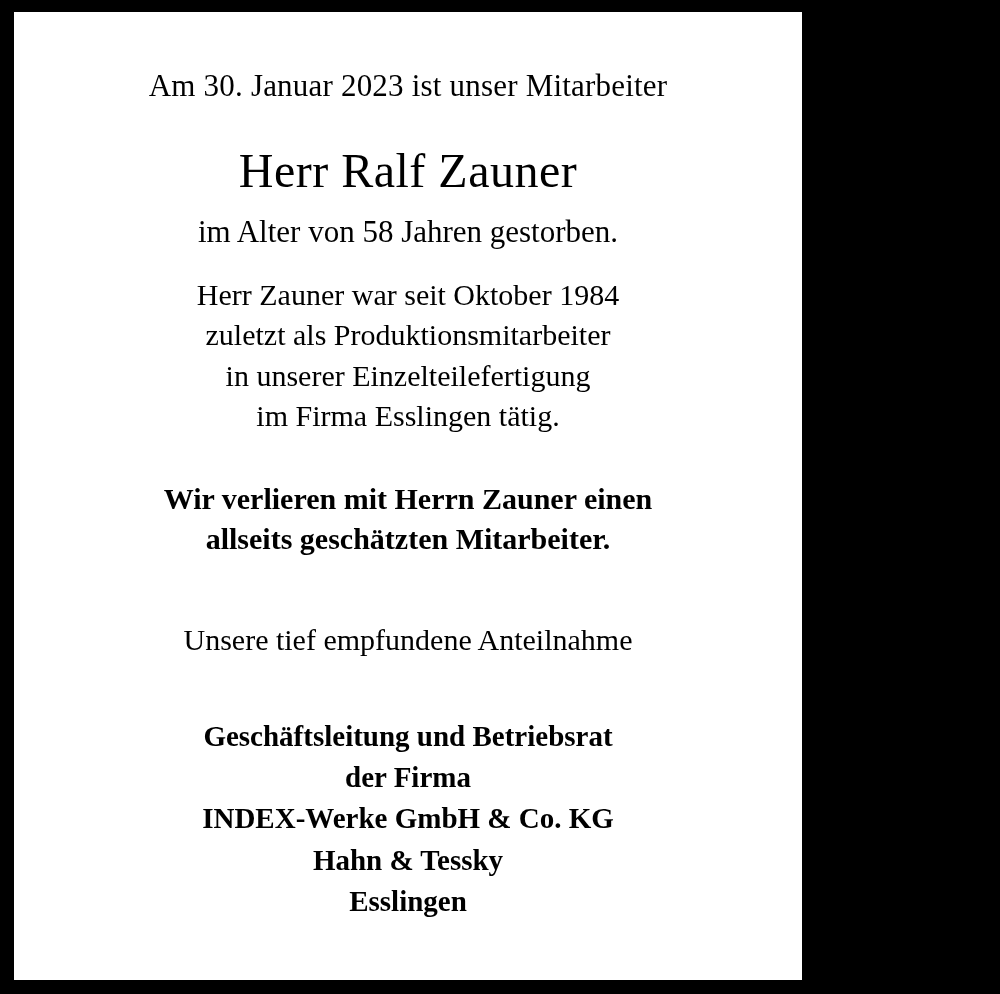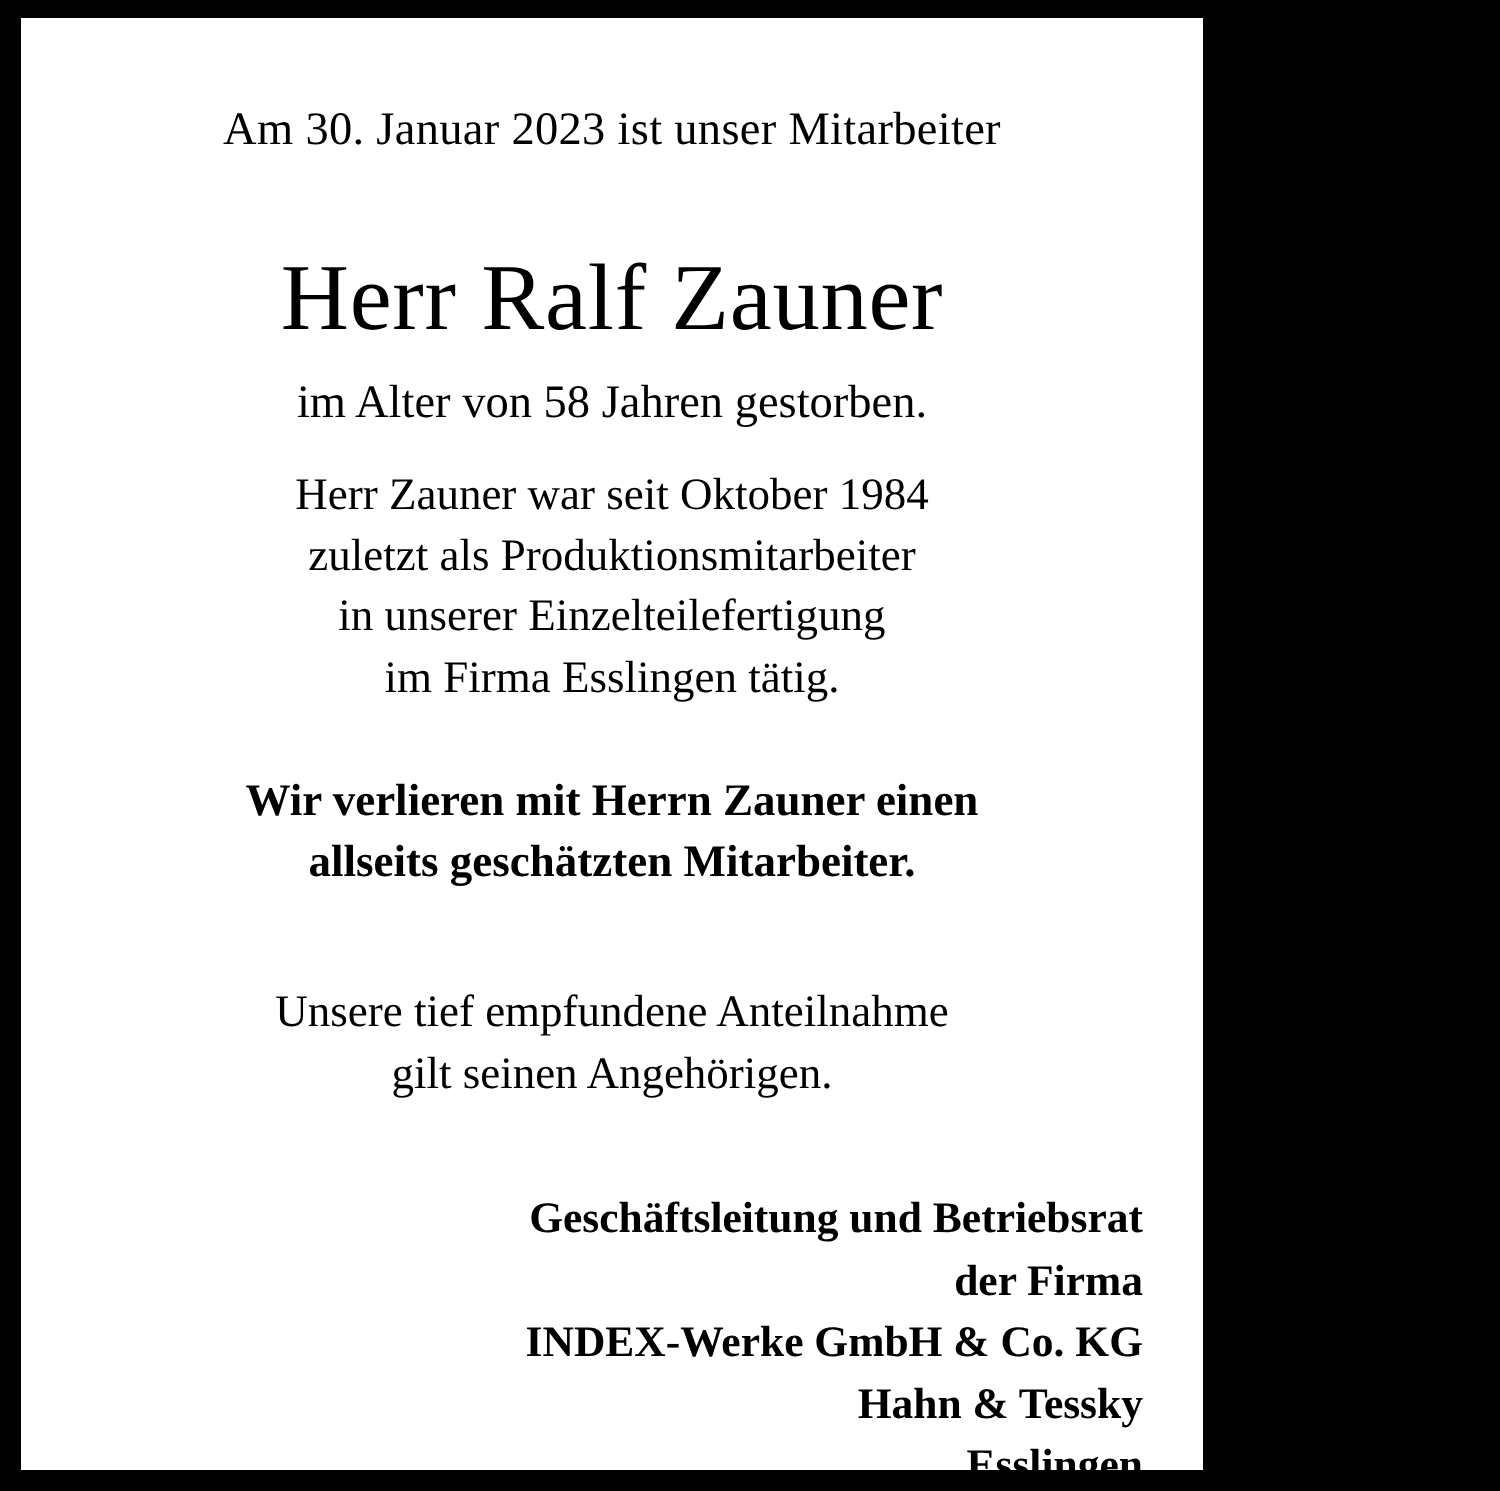--- a/index.html
+++ b/index.html
@@ -28,23 +28,23 @@
     text-align: center;
     padding: 56px 40px 20px 40px;
     display: block;
   }
   .intro-line {
     font-size: 31px;
     line-height: 1.15;
     letter-spacing: 0.2px;
   }
   .name-line {
-    font-size: 63px;
+    font-size: 48px;
     line-height: 1.12;
-    margin-top: 59px;
+    margin-top: 40px;
     letter-spacing: 0.5px;
     white-space: nowrap;
   }
   .age-line {
     font-size: 31px;
     line-height: 1.2;
     margin-top: 16px;
   }
   .para {
     font-size: 30px;
@@ -65,21 +65,20 @@
     margin-top: 60px;
   }
   .signature {
     font-size: 29px;
     font-weight: bold;
     line-height: 1.42;
     margin-top: 56px;
   }
   .signature .ln {
     display: block;
-    text-align: right;
   }
 </style>
 </head>
 <body>
 
 <div class="obituary-frame">
   <div class="obituary-card">
 
     <div class="intro-line">Am 30. Januar 2023 ist unser Mitarbeiter</div>
 
@@ -94,21 +93,20 @@
       <span class="ln">im Firma Esslingen tätig.</span>
     </div>
 
     <div class="para para-loss">
       <span class="ln">Wir verlieren mit Herrn Zauner einen</span>
       <span class="ln">allseits geschätzten Mitarbeiter.</span>
     </div>
 
     <div class="para para-sympathy">
       <span class="ln">Unsere tief empfundene Anteilnahme</span>
-      <span class="ln">gilt seinen Angehörigen.</span>
     </div>
 
     <div class="signature">
       <span class="ln">Geschäftsleitung und Betriebsrat</span>
       <span class="ln">der Firma</span>
       <span class="ln">INDEX-Werke GmbH &amp; Co. KG</span>
       <span class="ln">Hahn &amp; Tessky</span>
       <span class="ln">Esslingen</span>
     </div>
 

